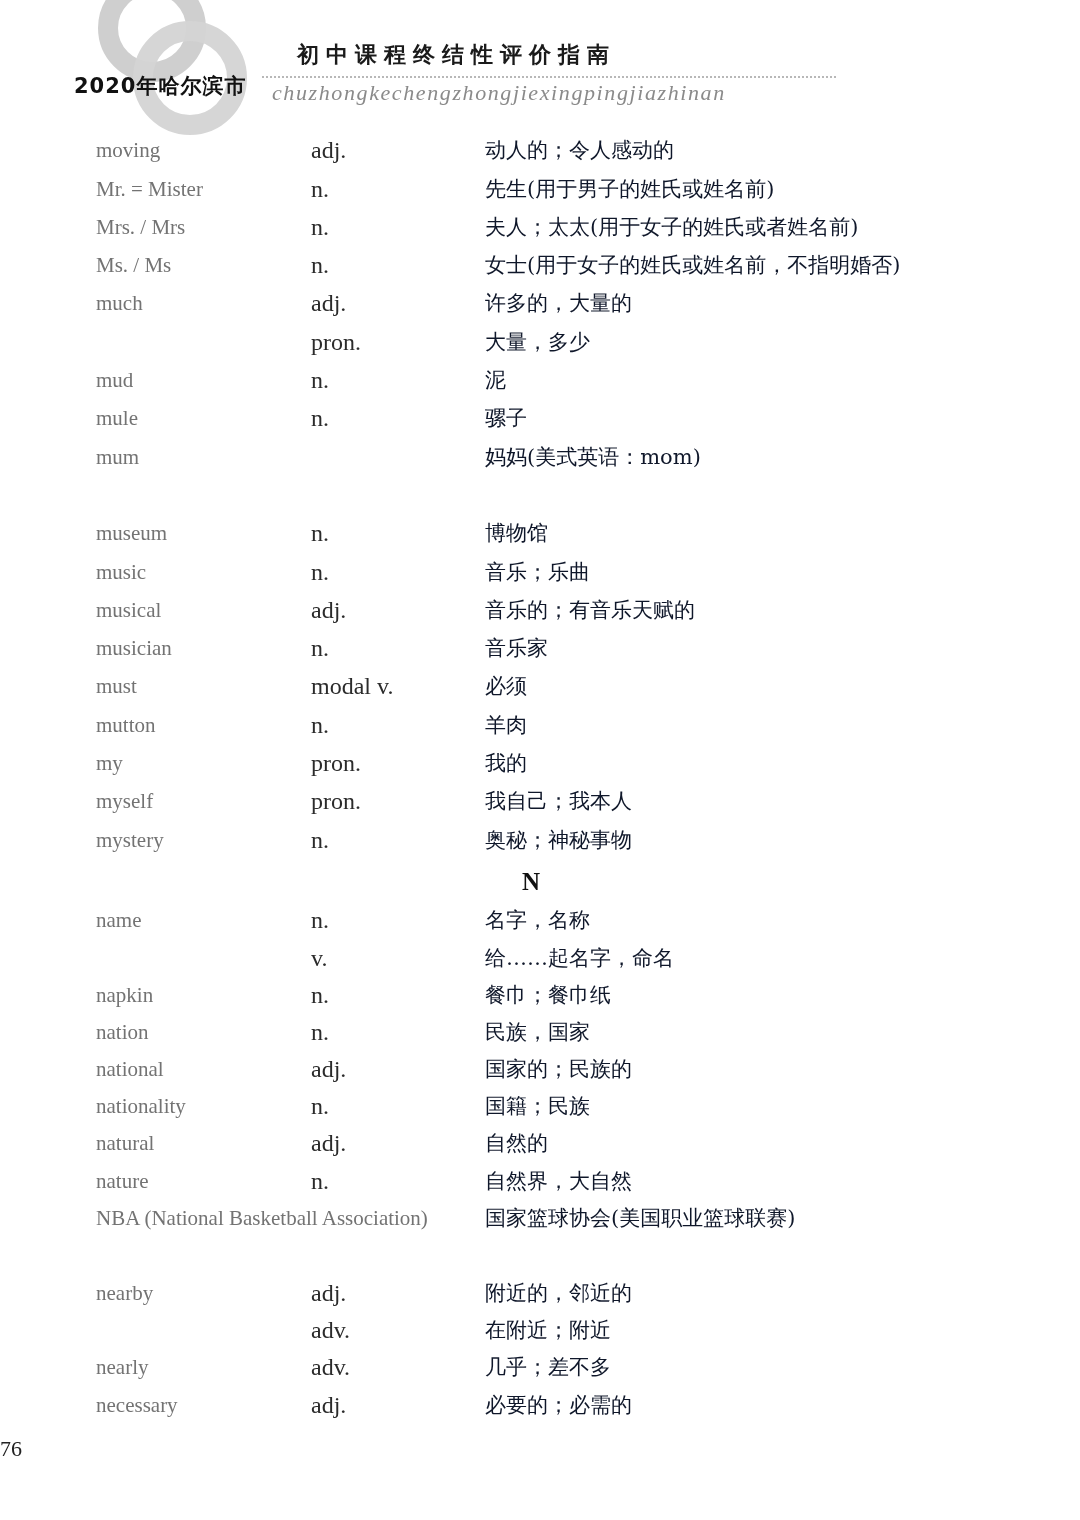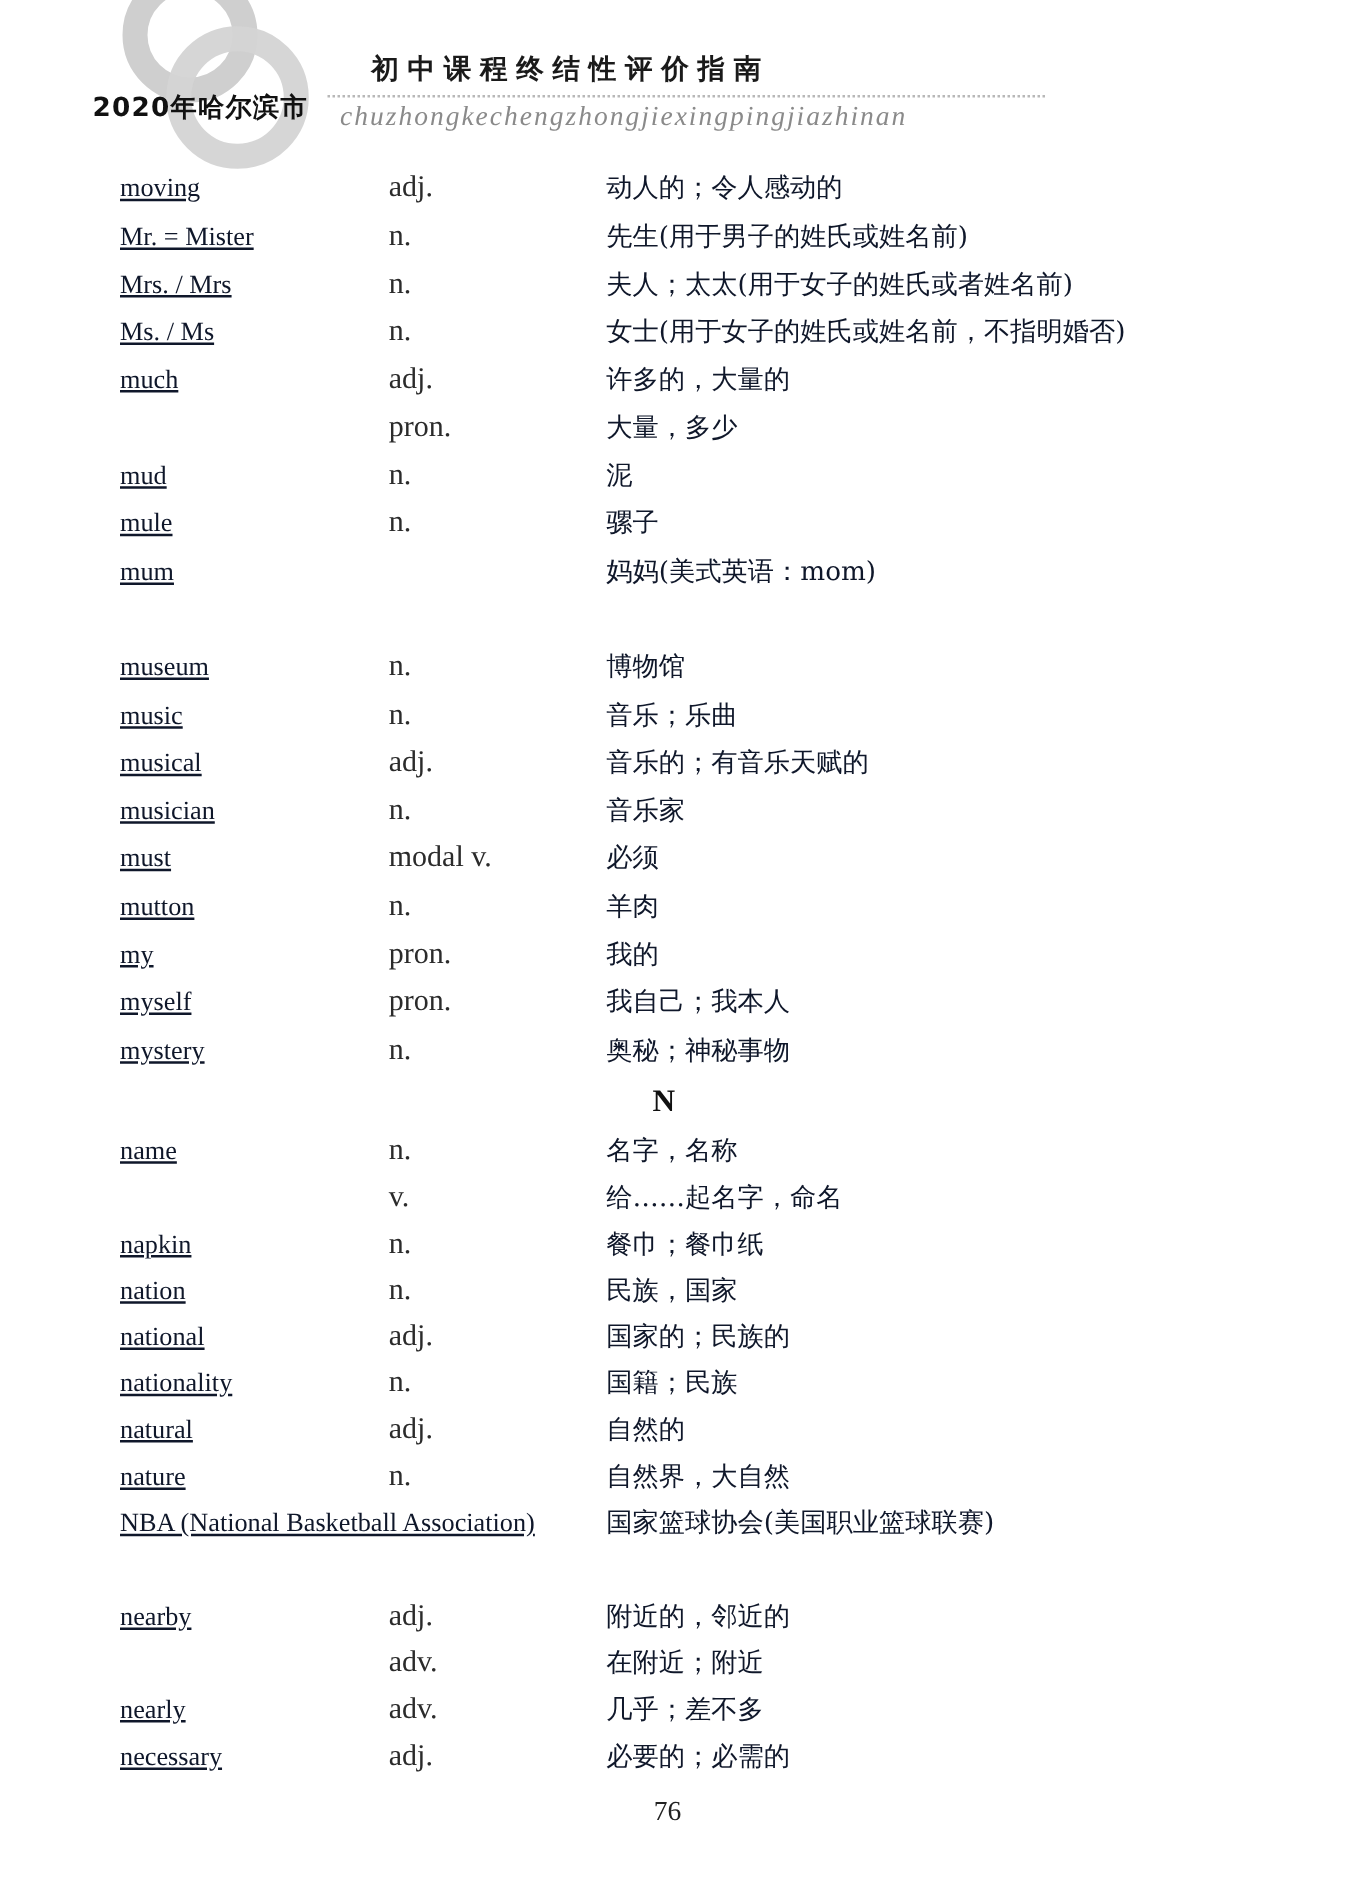--- a/index.html
+++ b/index.html
@@ -12,26 +12,26 @@
   .book-title { position: absolute; left: 297px; top: 40px; font-family: "DejaVu Sans", sans-serif;
                 font-weight: bold; font-size: 22px; color: #1a1a1a; letter-spacing: 7px; white-space: nowrap; }
   .header-rule { position: absolute; left: 262px; top: 76px; width: 574px; height: 0;
                  border-top: 2px dotted #b8b8b8; }
   .pinyin { position: absolute; left: 272px; top: 80px; font-family: "Liberation Serif", serif;
             font-style: italic; font-size: 22px; color: #8a8a8a; letter-spacing: 1.6px; white-space: nowrap; }
 
   .entries { position: absolute; left: 0; top: 0; width: 1080px; height: 1520px; }
   .row { position: absolute; left: 0; width: 1080px; height: 30px; }
   .row span { position: absolute; top: 0; line-height: 30px; white-space: nowrap; }
-  .word { left: 96px; font-size: 21px; color: #0f172a; text-decoration: underline; }
+  .word { left: 96px; font-size: 21px; color: #737373; }
   .pos  { left: 311px; font-size: 24px; color: #2b2b2b; }
   .meaning { left: 485px; font-family: "DejaVu Serif", serif; font-size: 21px; color: #0f172a; }
   .section-letter { position: absolute; left: 522px; font-weight: bold; font-size: 25px; color: #111;
                     line-height: 30px; }
-  .page-number { position: absolute; left: 0; width: 1068px; text-align: center; top: 1436px;
+  .page-number { position: absolute; left: 0; width: 1068px; text-align: left; top: 1436px;
                  font-size: 22px; color: #222; }
 </style>
 </head>
 <body>
 
 <div class="logo">
   <svg width="260" height="140">
     <circle cx="152" cy="28" r="44" fill="none" stroke="#cfcfcf" stroke-width="20"></circle>
     <circle cx="190" cy="78" r="47" fill="none" stroke="#d4d4d4" stroke-width="20" opacity="0.95"></circle>
   </svg>

